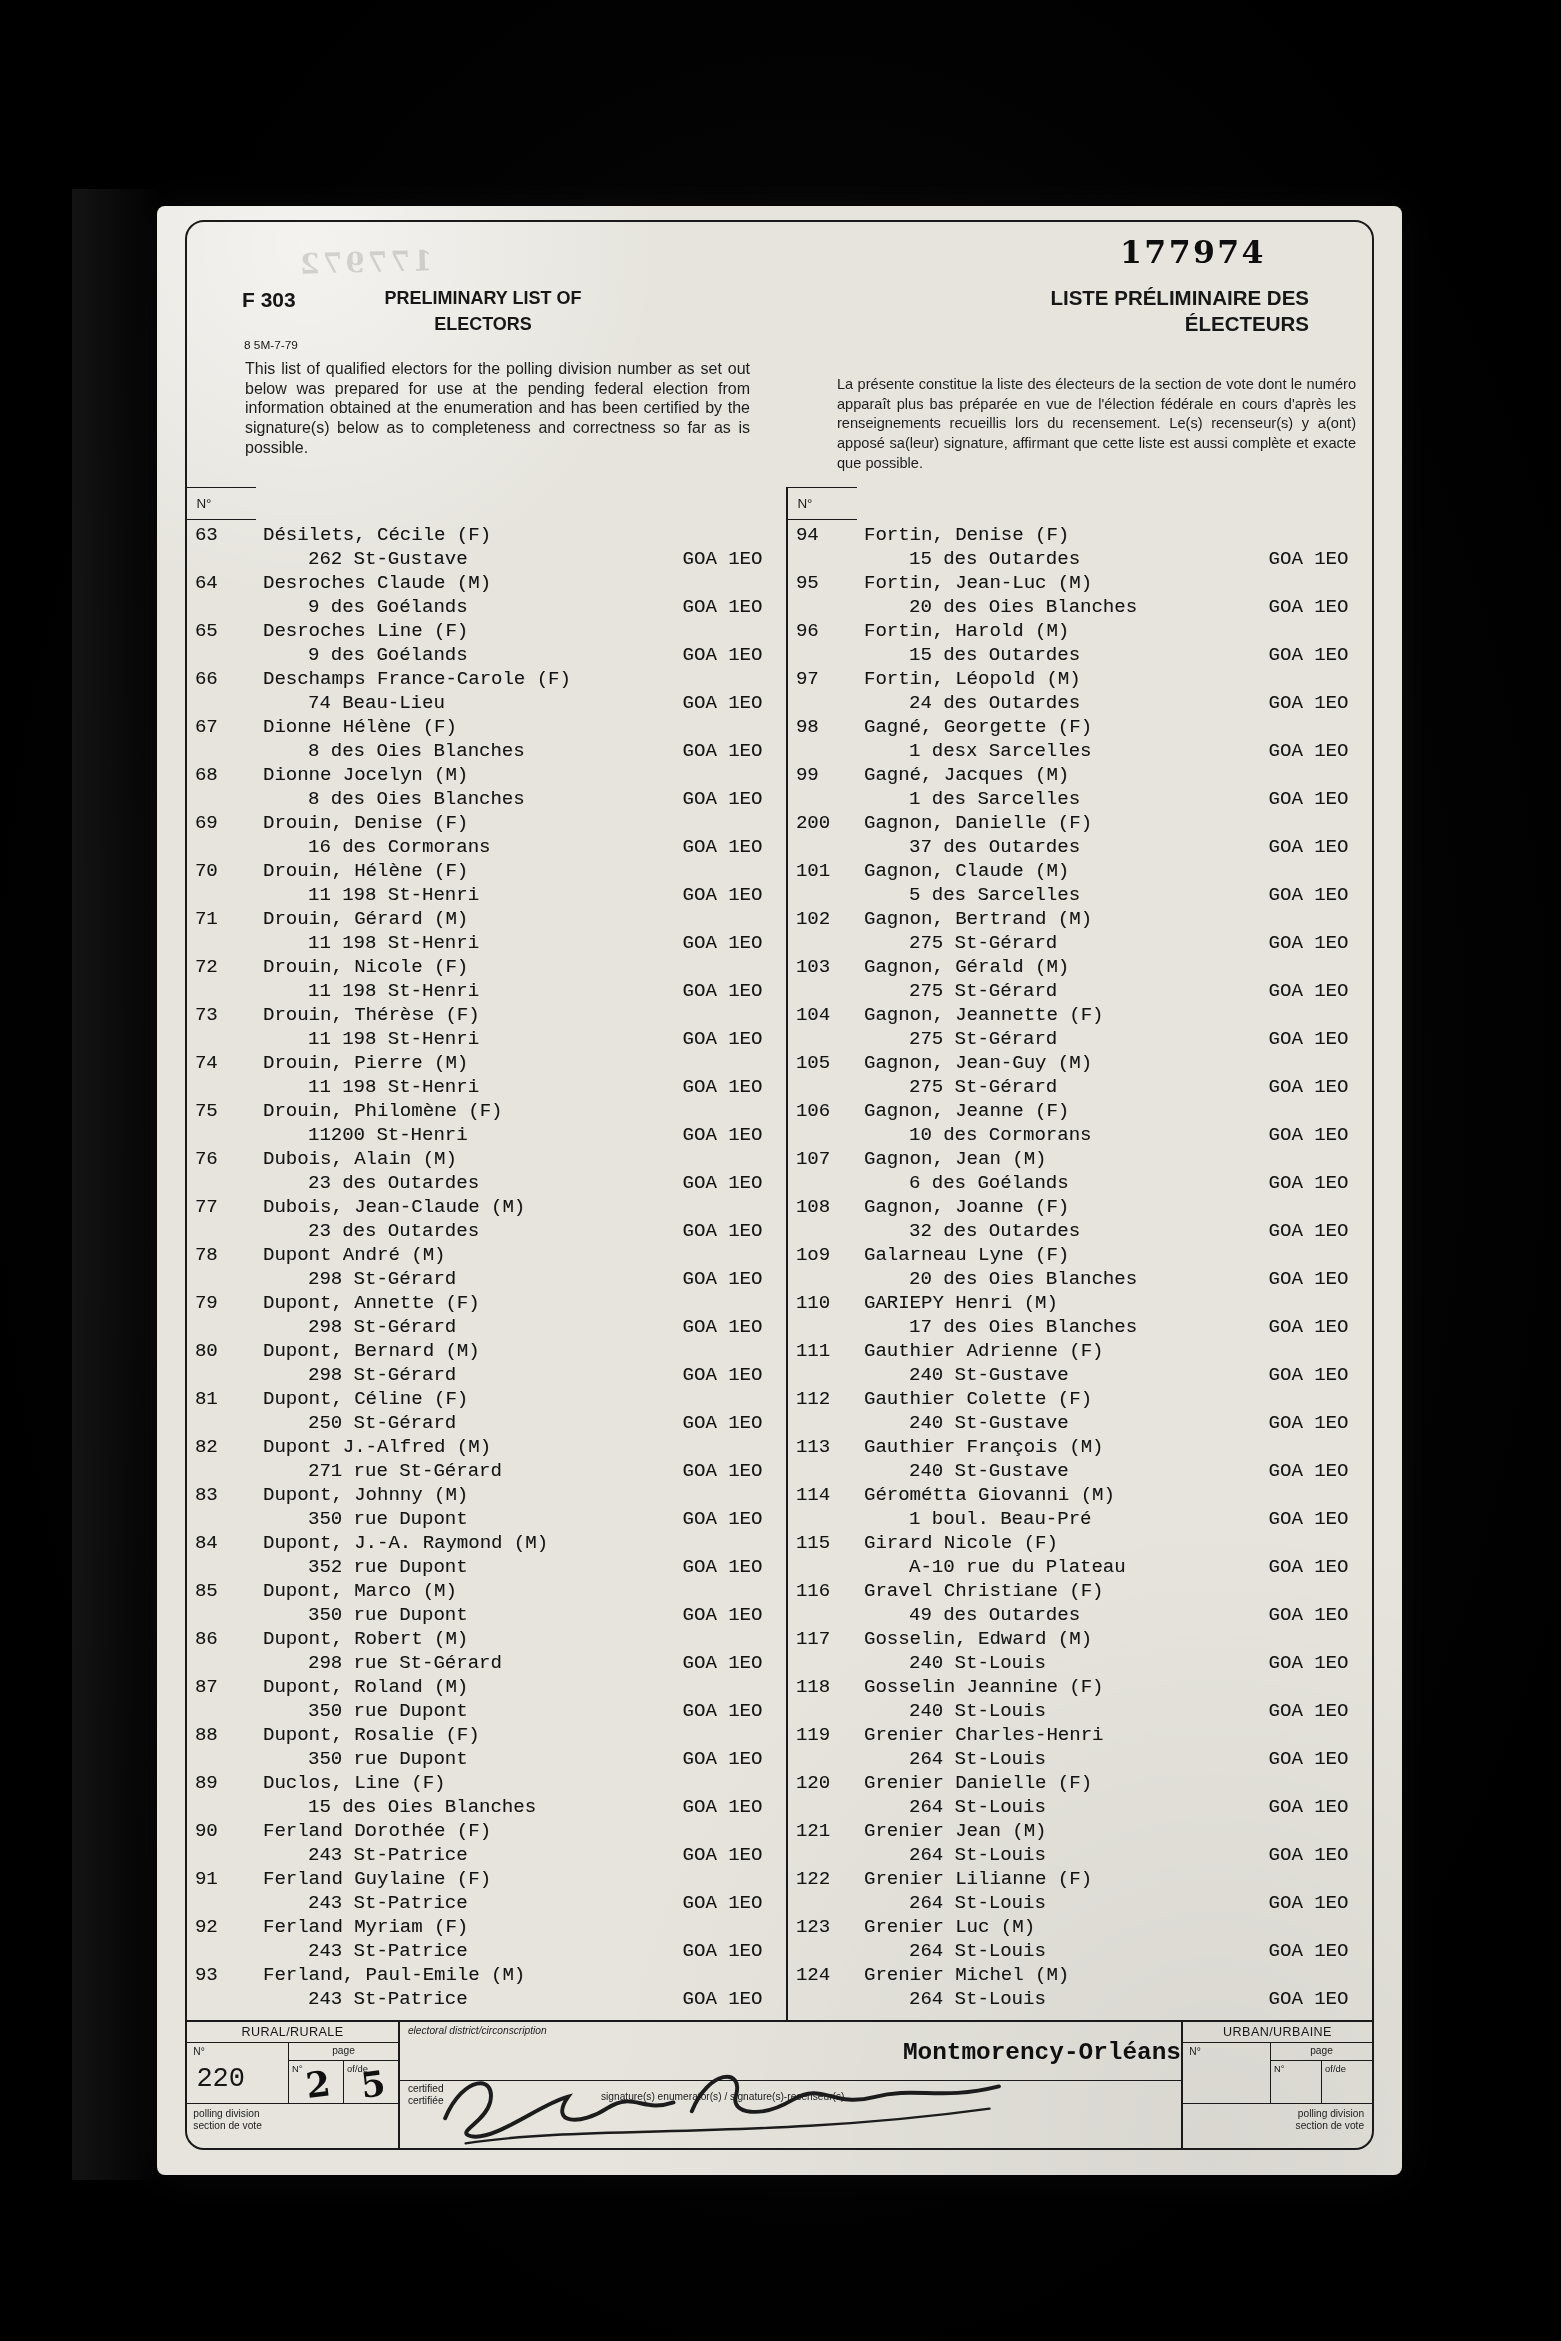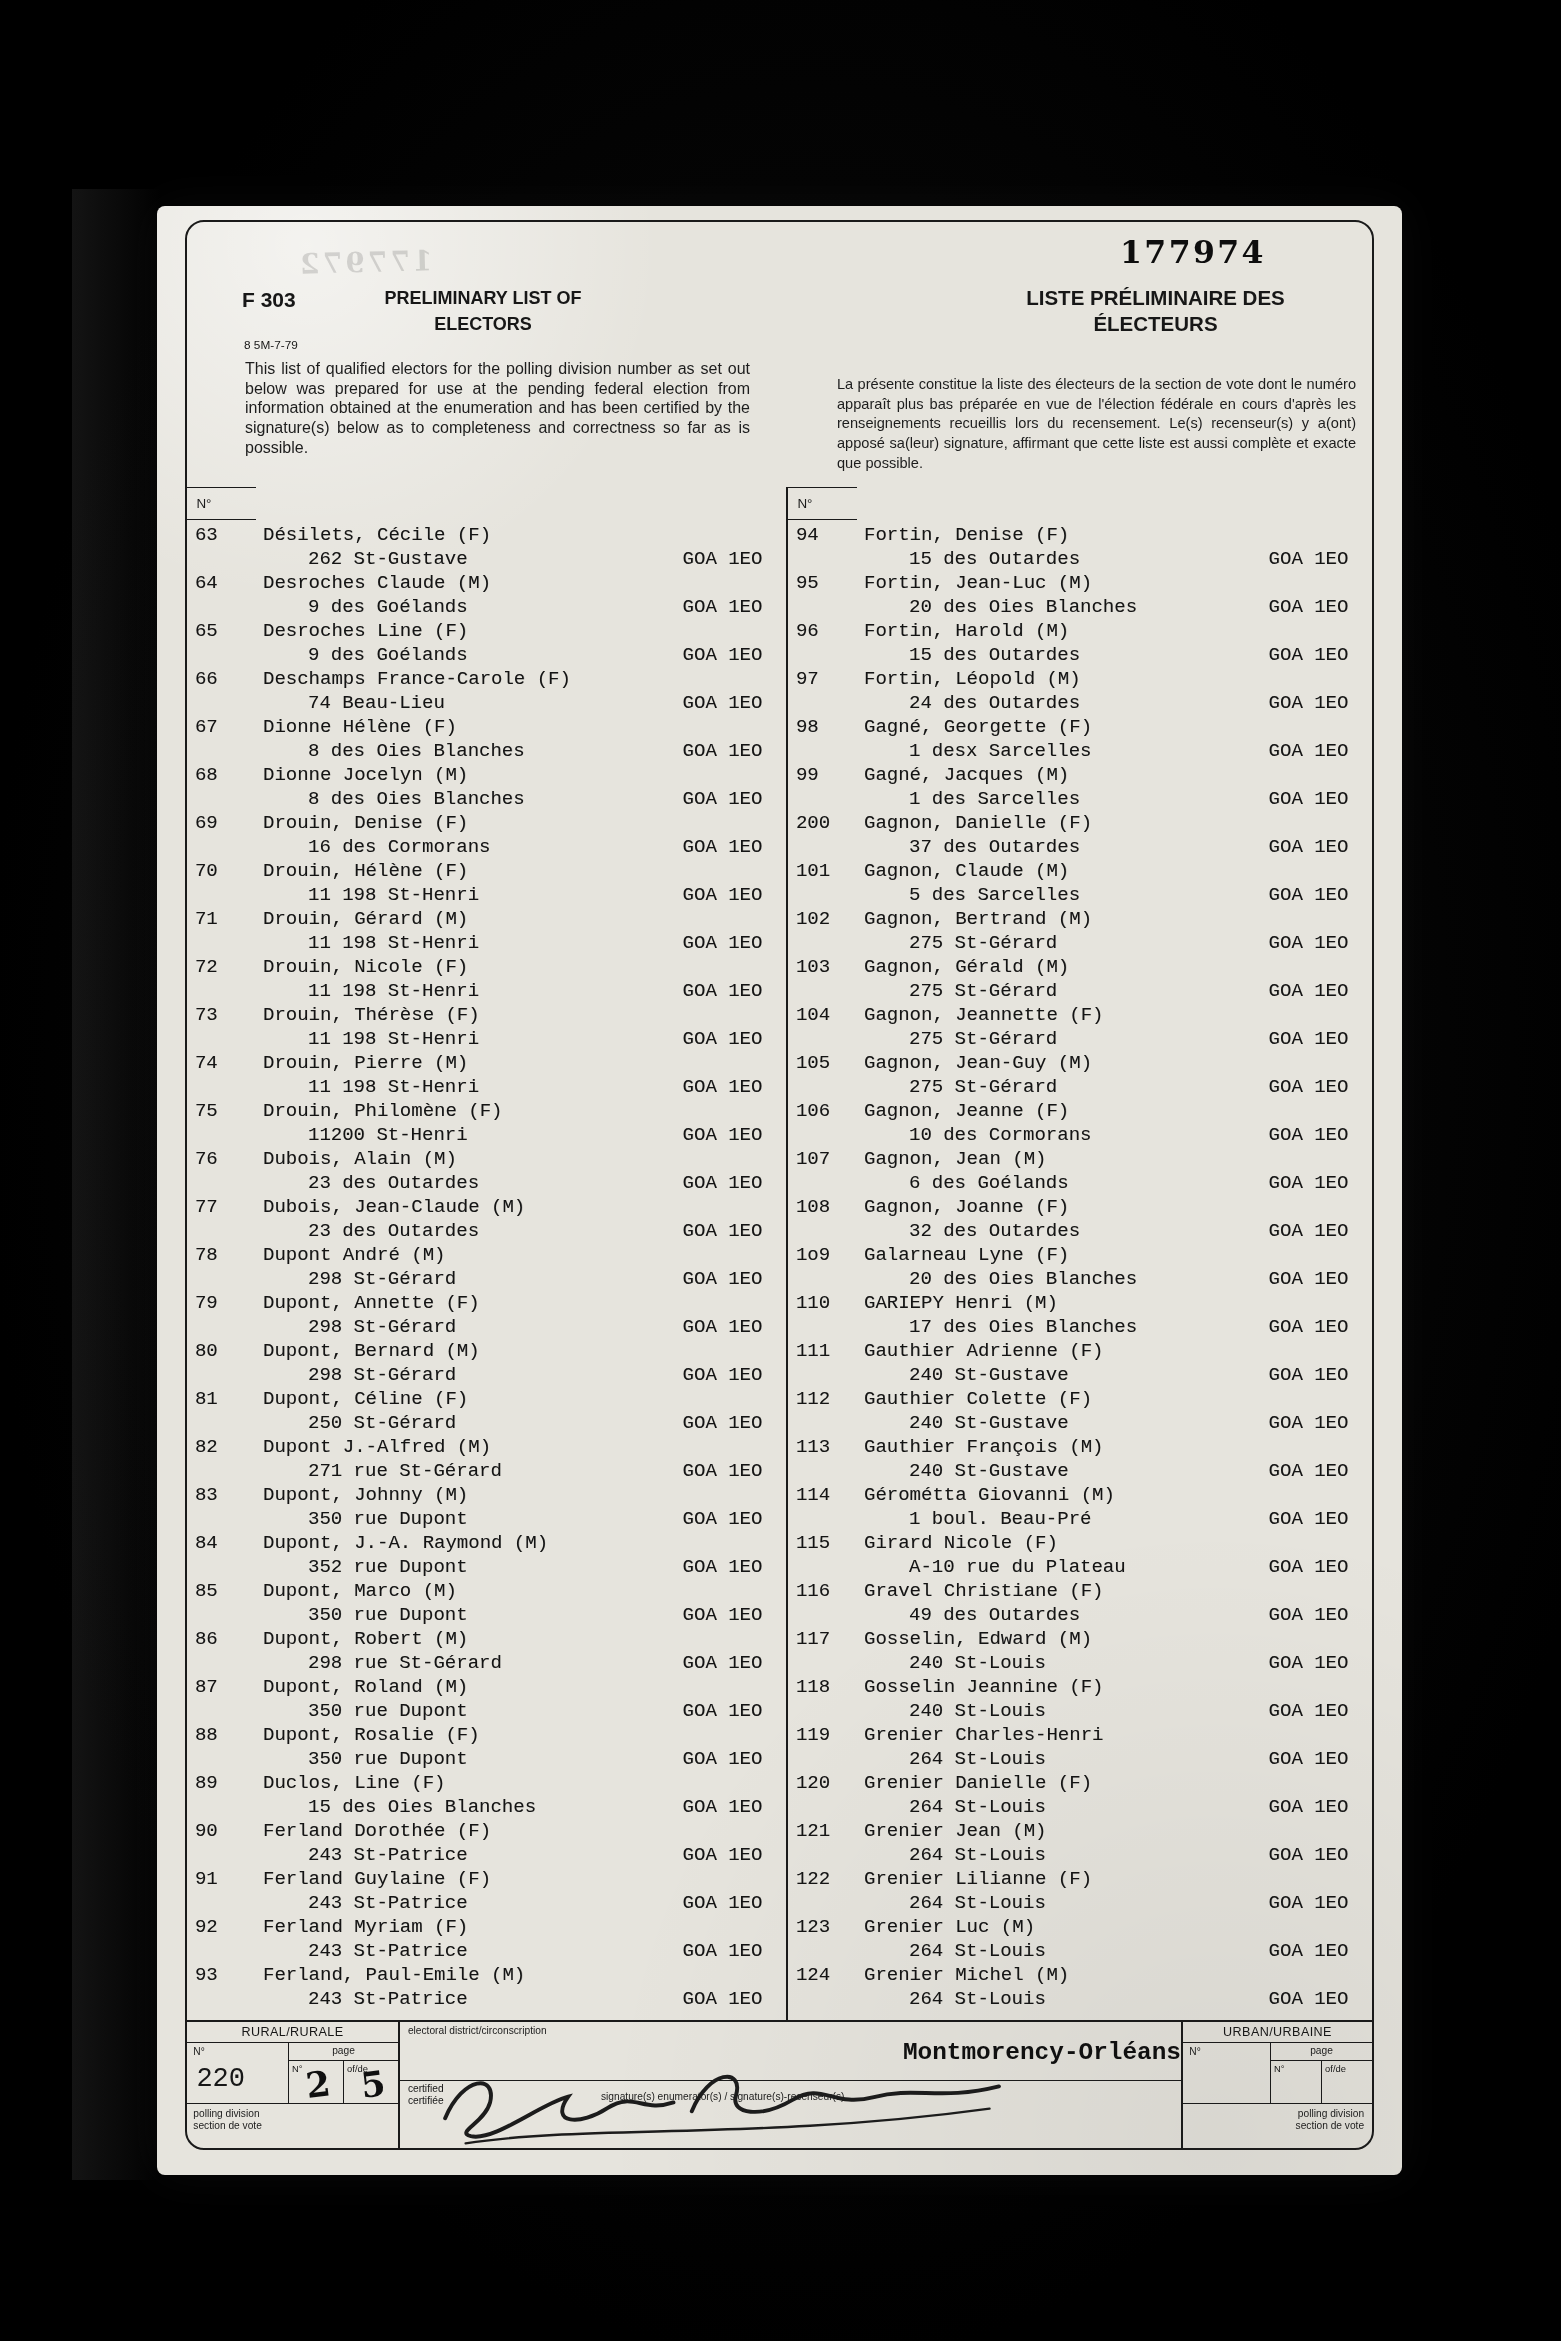--- a/index.html
+++ b/index.html
@@ -37,21 +37,21 @@
     font-family:"DejaVu Serif",serif;font-weight:bold;font-size:28px;
     letter-spacing:3.1px;color:rgba(45,45,45,0.17);
   }
   .form-number{position:absolute;top:66px;left:55px;font-weight:bold;font-size:21px;}
   .title-en{position:absolute;top:63px;left:148px;width:296px;text-align:center;
     font-weight:bold;font-size:18px;line-height:26px;}
   .form-code{position:absolute;top:116px;left:57px;font-size:11.8px;}
   .logo{position:absolute;top:12.6px;left:513px;width:197px;text-align:center;}
   .logo svg{display:block;margin:0 auto;width:123px;height:76px;}
   .logo-text{font-weight:bold;font-size:19.7px;line-height:19.7px;letter-spacing:0.8px;color:#0d0d0d;}
-  .title-fr{position:absolute;top:63px;left:815px;width:307px;text-align:center;
+  .title-fr{position:absolute;top:63px;left:815px;width:307px;text-align:right;
     font-weight:bold;font-size:20.5px;line-height:26px;}
   .intro-en{position:absolute;top:137px;left:58px;width:505px;
     font-size:16px;line-height:19.7px;text-align:justify;color:#1d1d1d;}
   .intro-fr{position:absolute;top:153px;left:650px;width:519px;
     font-size:14.6px;line-height:19.7px;text-align:justify;color:#1d1d1d;}
   
   :root{--lh:24px;}
   .list-area{position:absolute;top:265px;left:0;right:0;bottom:128px;display:flex;overflow:hidden;}
   .col{box-sizing:border-box;overflow:hidden;}
   .col-left{width:601px;border-right:2.4px solid #1a1a1a;}
@@ -97,21 +97,21 @@
   .mini{position:absolute;top:17.3px;bottom:0;left:0;right:0;display:flex;}
   .mini-cell{flex:1;position:relative;border-top:1.6px solid #1a1a1a;}
   .mini-cell + .mini-cell{border-left:1.6px solid #1a1a1a;}
   .mini-lab{position:absolute;top:1.6px;left:3.1px;font-size:9.4px;}
   .hand{
     position:absolute;left:54%;top:54%;transform:translate(-50%,-50%) rotate(-7deg);
     font-family:"DejaVu Serif",serif;font-weight:bold;font-size:35px;color:#101010;
   }
   .r3{height:35px;padding:3.9px 0 0 6.3px;font-size:10.2px;line-height:12.6px;color:#1c1c1c;}
   .f-right .r3{text-align:right;padding:3.9px 7.9px 0 0;}
-  .district-lab{position:absolute;top:3.1px;left:7.9px;}
+  .district-lab{position:absolute;top:3.1px;left:7.9px;font-style:italic;}
   .district-val{
     position:absolute;top:17.3px;left:0;right:0;text-align:right;
     font-family:"Liberation Mono","DejaVu Sans Mono",monospace;
     font-weight:bold;font-size:24.4px;color:#101010;
   }
   .mid-line{position:absolute;top:58px;left:0;right:0;border-top:1.6px solid #1a1a1a;}
   .cert{position:absolute;top:61px;left:7.9px;font-size:10.2px;line-height:11.8px;}
   .sig-lab{position:absolute;top:69px;left:201px;font-size:10.2px;}
   .signature{position:absolute;top:38px;left:19.7px;width:606px;height:94px;
     transform:rotate(-2deg);overflow:visible;}

